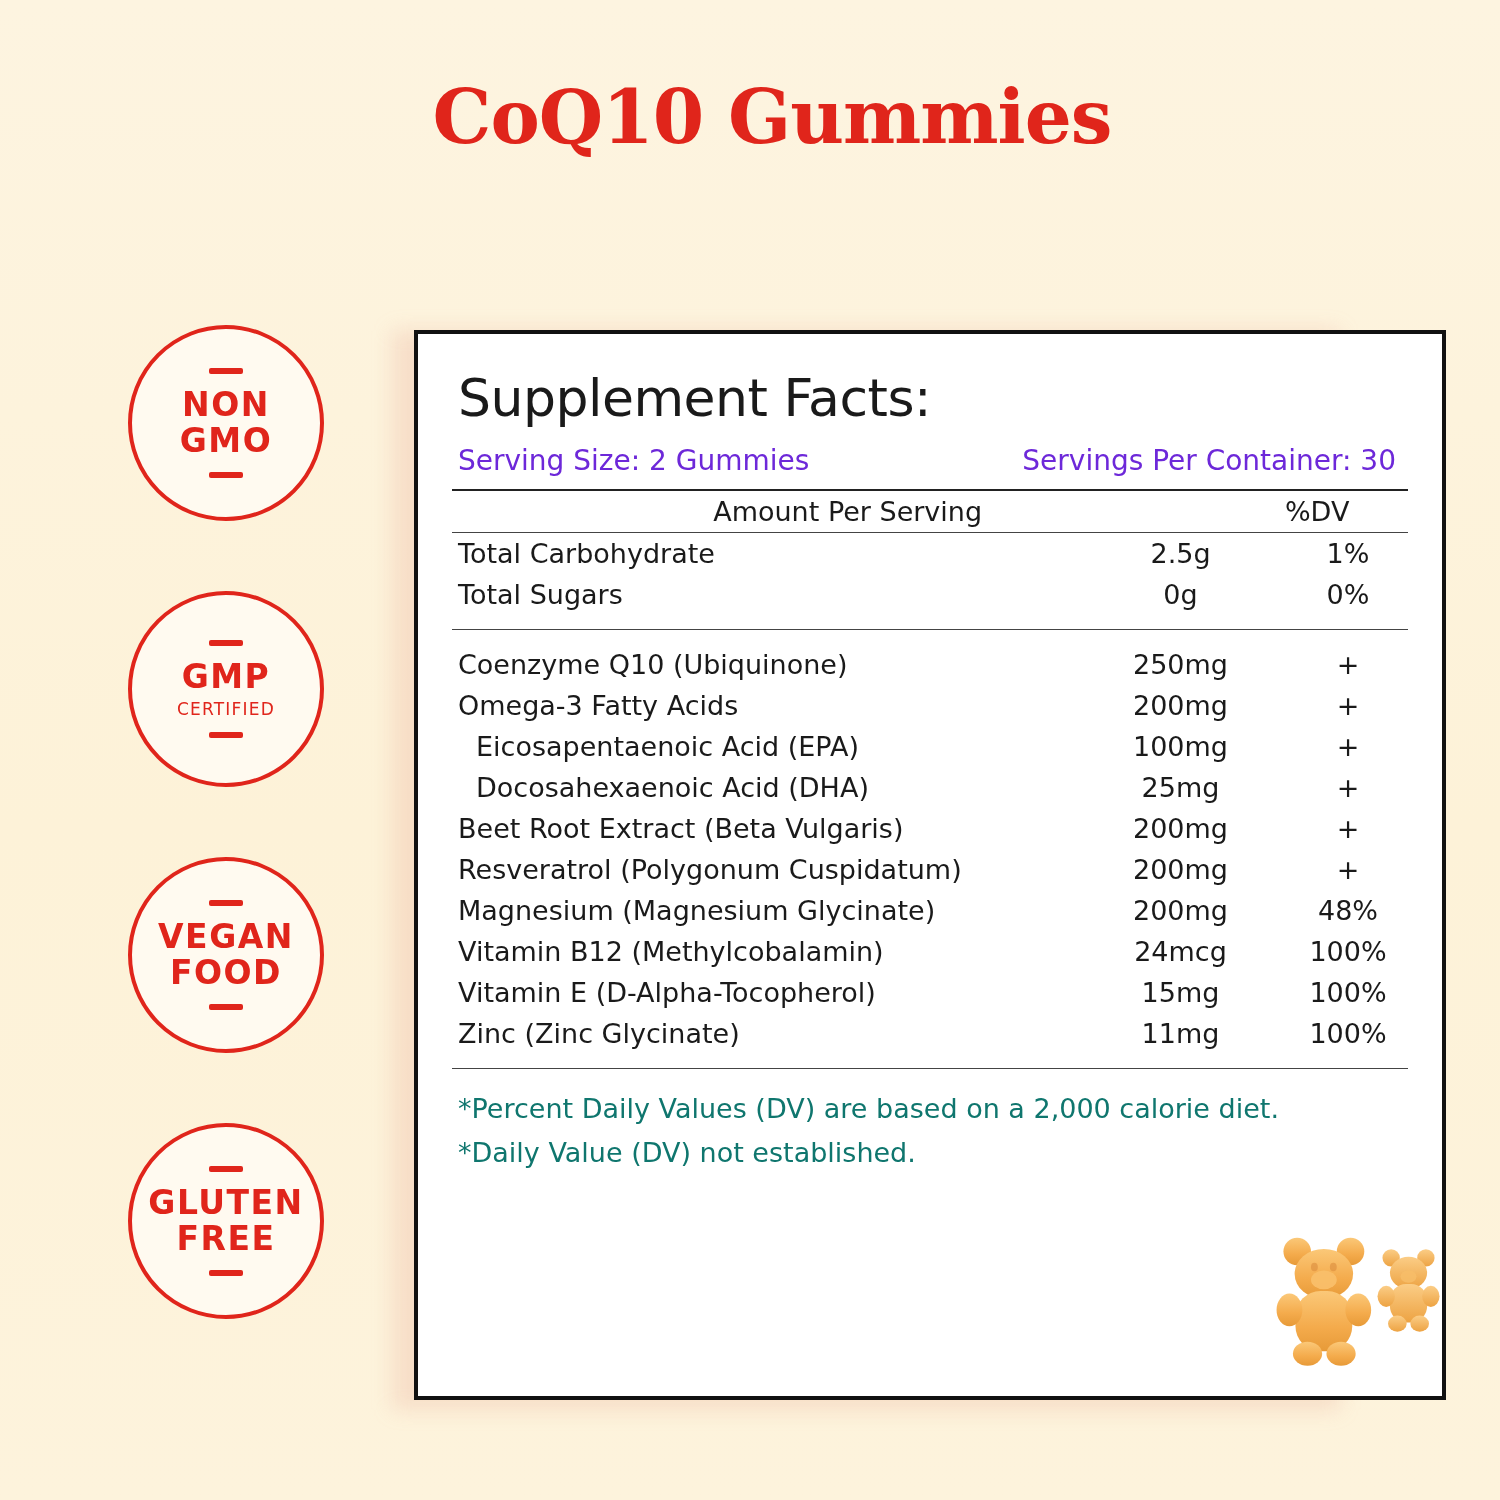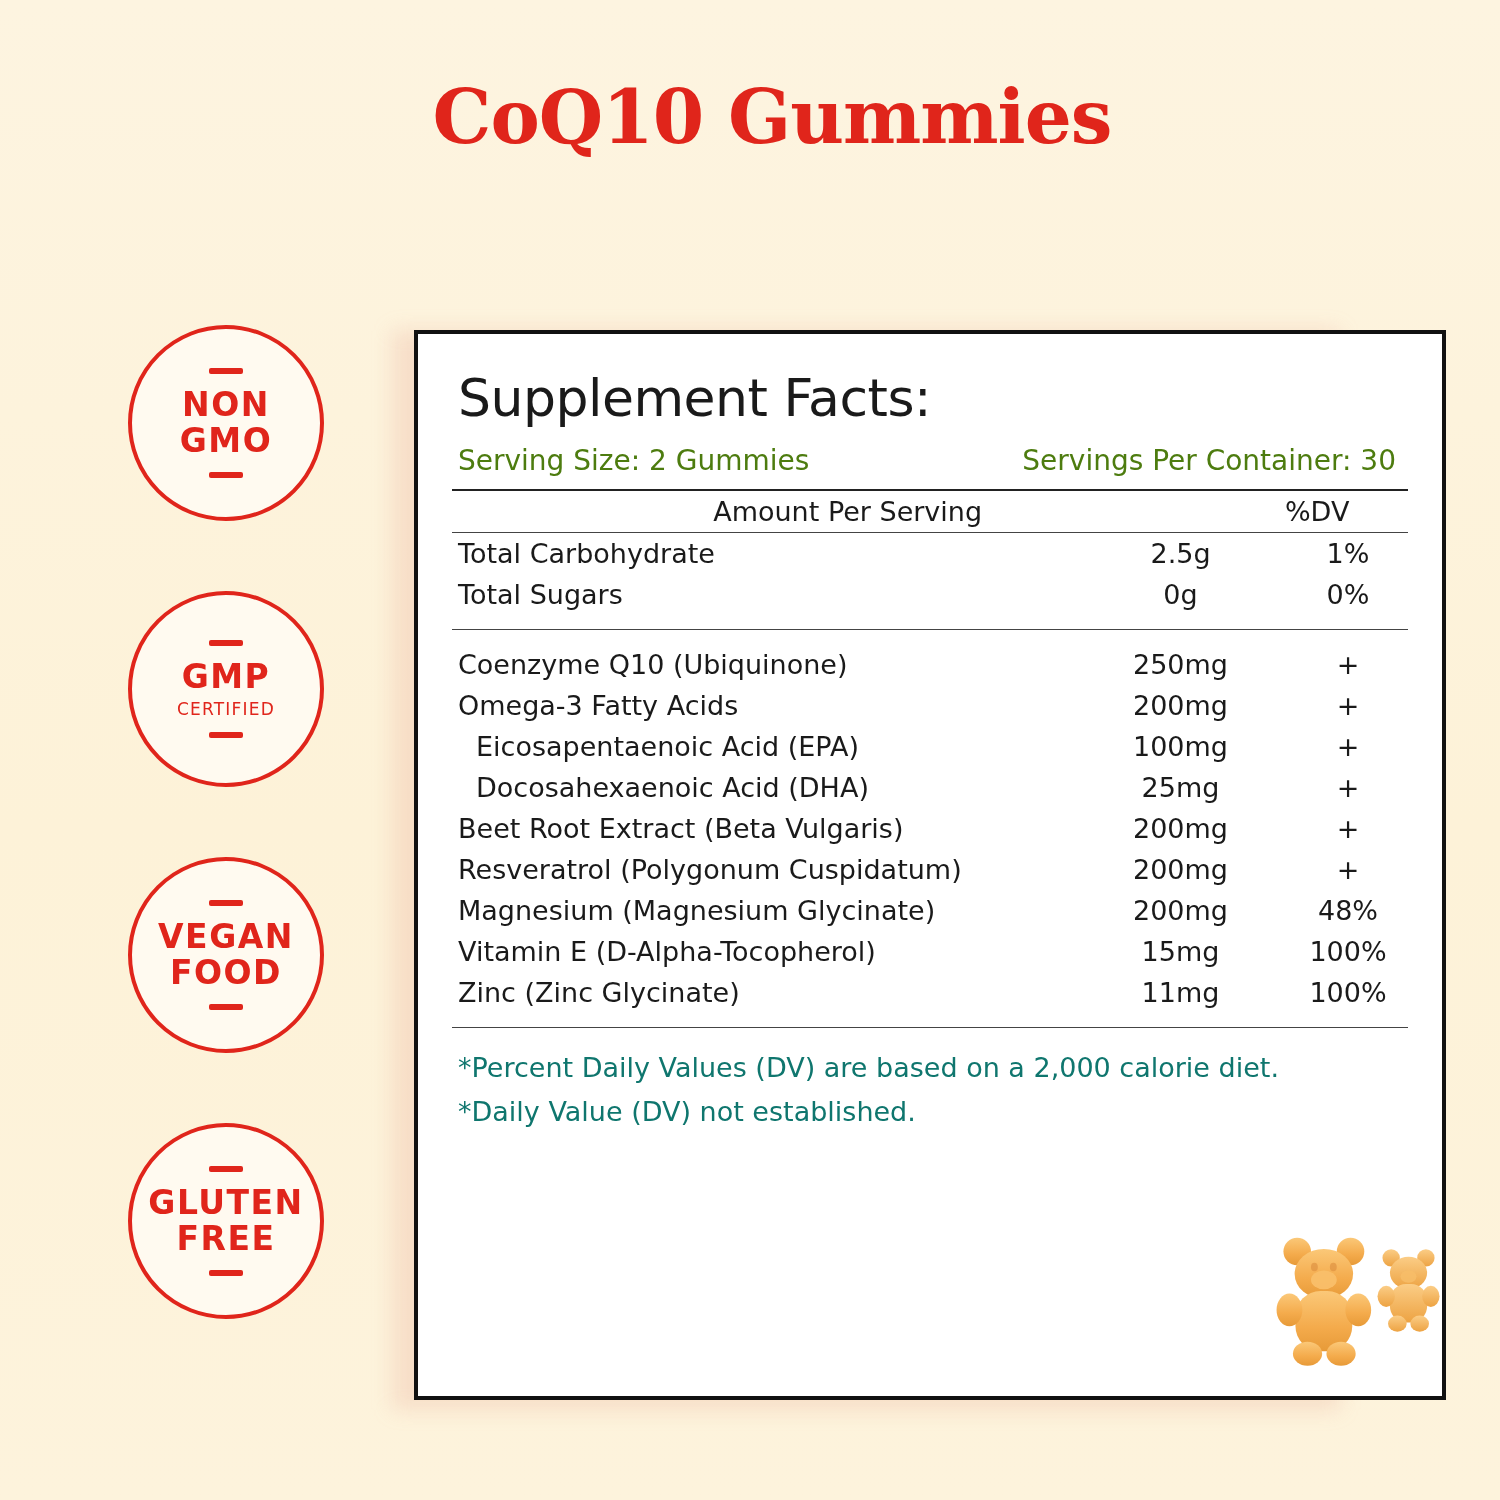--- a/index.html
+++ b/index.html
@@ -111,21 +111,21 @@
     color: #1a1a1a;
     font-family: "DejaVu Sans", sans-serif;
     font-weight: normal;
     letter-spacing: -0.5px;
     margin: 6px 0 16px 6px;
   }
   .serv-row {
     display: flex;
     justify-content: space-between;
     font-size: 28px;
-    color: #4d7c0f;
+    color: #6d28d9;
     padding: 0 6px 12px 6px;
   }
   .serv-row .right { padding-right: 6px; }
 
   .rule { border-bottom: 2px solid #222; }
   .rule-thin { border-bottom: 1.5px solid #444; }
 
   table.facts {
     width: 100%;
     border-collapse: collapse;
@@ -282,20 +282,25 @@
         </tr>
         <tr>
           <td class="name">Resveratrol (Polygonum Cuspidatum)</td>
           <td class="amt">200mg</td>
           <td class="dv">+</td>
         </tr>
         <tr>
           <td class="name">Magnesium (Magnesium Glycinate)</td>
           <td class="amt">200mg</td>
           <td class="dv">48%</td>
+        </tr>
+        <tr>
+          <td class="name">Vitamin B12 (Methylcobalamin)</td>
+          <td class="amt">24mcg</td>
+          <td class="dv">100%</td>
         </tr>
         <tr>
           <td class="name">Vitamin E (D-Alpha-Tocopherol)</td>
           <td class="amt">15mg</td>
           <td class="dv">100%</td>
         </tr>
         <tr>
           <td class="name">Zinc (Zinc Glycinate)</td>
           <td class="amt">11mg</td>
           <td class="dv">100%</td>

